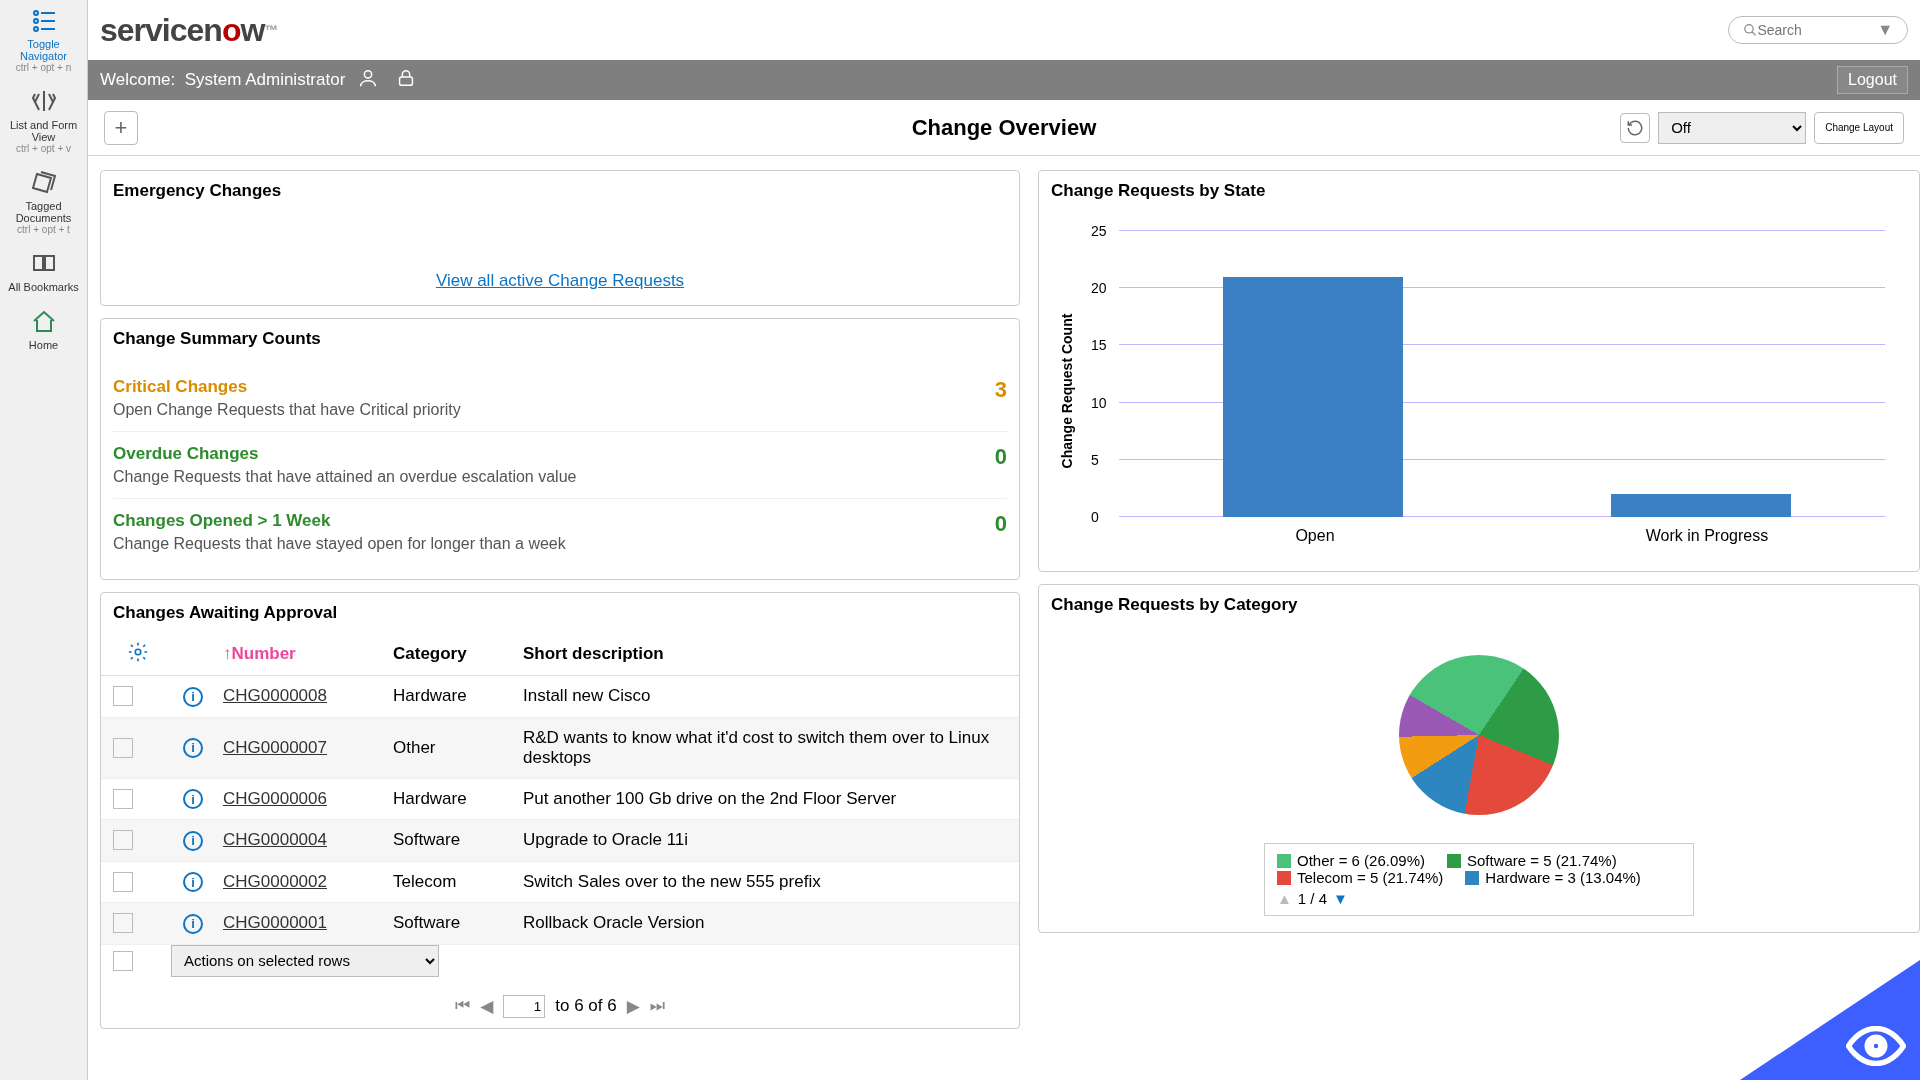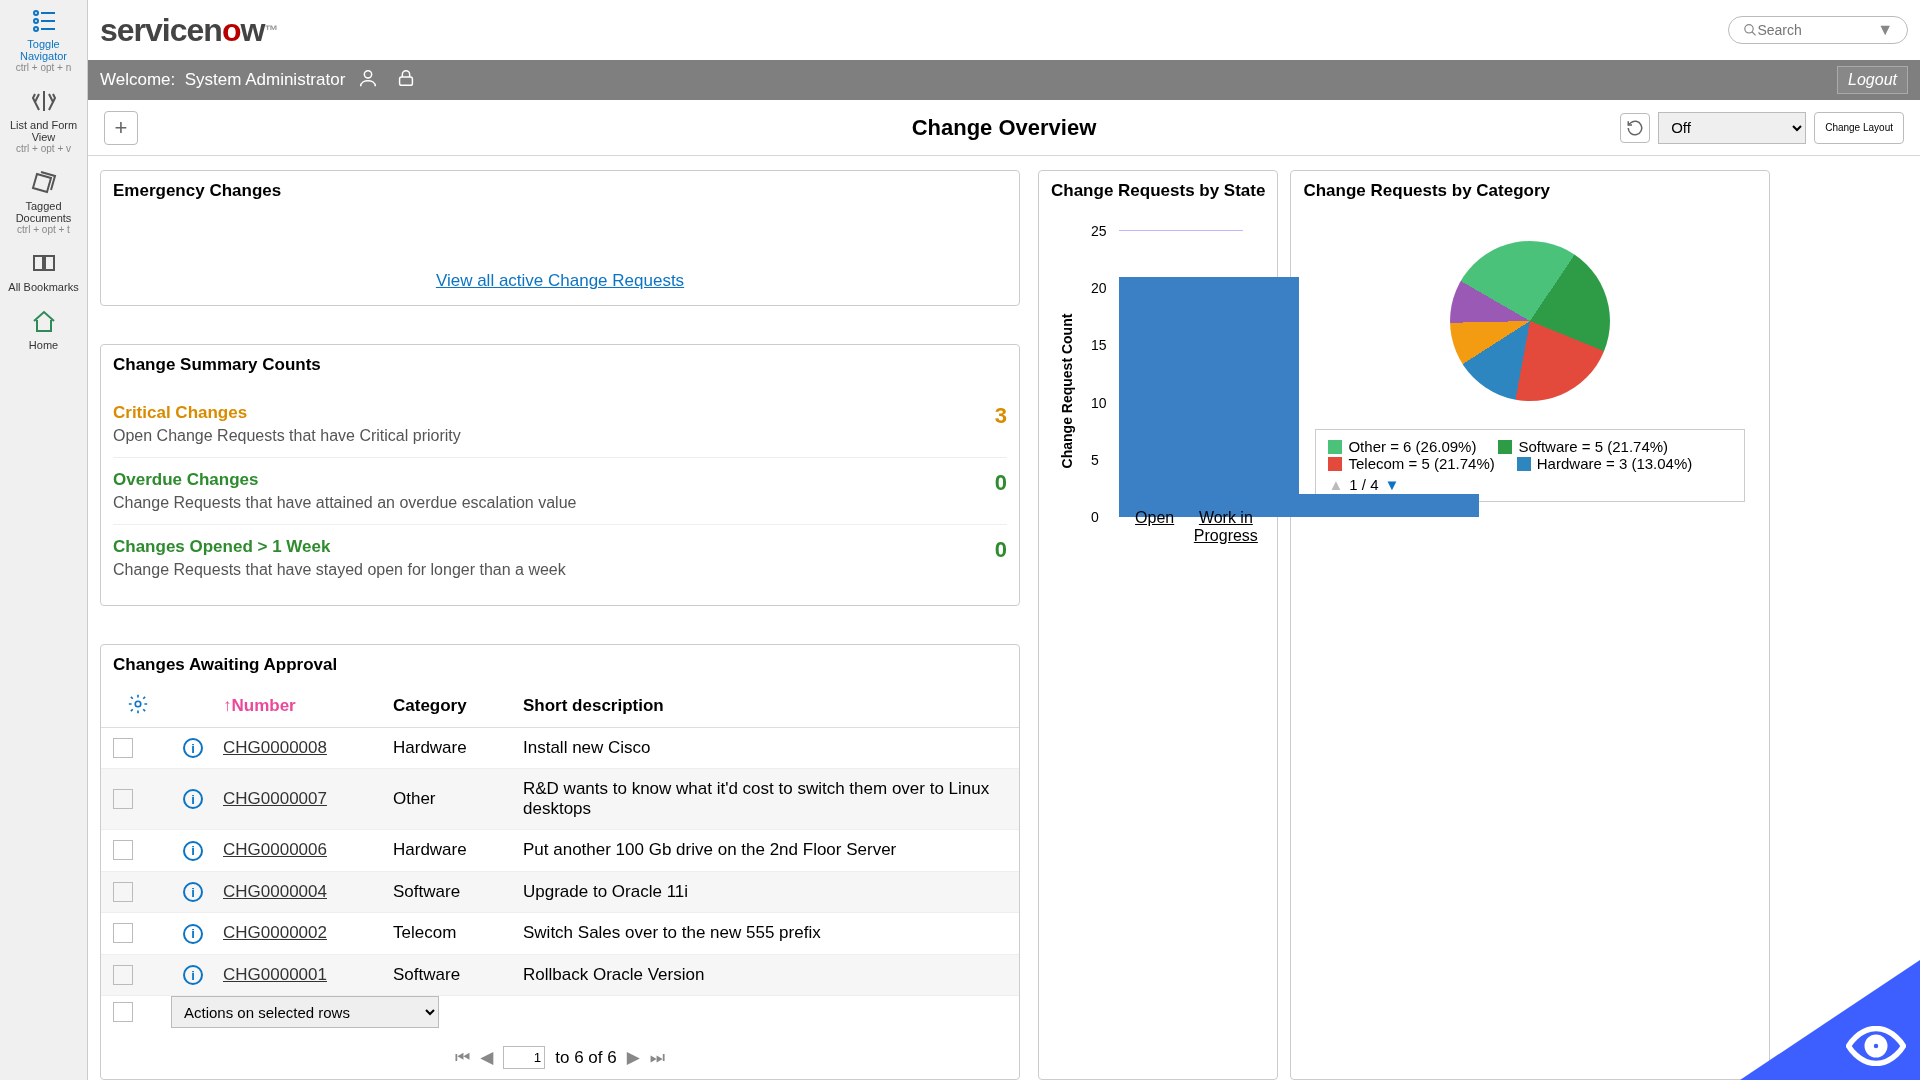--- a/index.html
+++ b/index.html
@@ -16,35 +16,35 @@
 .topbar { position: absolute; left: 88px; top: 0; right: 0; height: 60px; background: #fff; display: flex; align-items: center; padding: 17px 12px; }
 .logo { height: 44px; display: flex; align-items: center; font-size: 32px; font-weight: bold; color: #444; letter-spacing: -1px; }
 .logo .n { color: #444; }
 .logo .o { color: #b80000; }
 .search-wrap { margin-left: auto; display: flex; align-items: center; border: 1px solid #bbb; border-radius: 20px; padding: 4px 14px; width: 180px; }
 .search-wrap input { border: none; outline: none; width: 100%; font-size: 14px; color: #888; }
 
 
 .welcomebar { position: absolute; left: 88px; top: 60px; right: 0; height: 40px; background: #7f7f7f; display: flex; align-items: center; padding: 0 12px; color: #fff; font-size: 17px; }
 .welcomebar .icon-btn { width: 26px; height: 26px; margin-left: 12px; cursor: pointer; }
-.logout { margin-left: auto; background: #888; border: 1px solid #aaa; color: #fff; padding: 4px 10px; cursor: pointer; font-size: 16px; font-style: italic; }
+.logout { margin-left: auto; background: #888; border: 1px solid #aaa; color: #fff; padding: 4px 10px; cursor: pointer; font-size: 16px; }
 
 
 .page-head { position: absolute; left: 88px; top: 100px; right: 0; height: 56px; display: flex; align-items: center; padding: 0 16px; border-bottom: 1px solid #d5d5d5; }
 .plus-btn { width: 34px; height: 34px; border: 1px solid #bbb; border-radius: 4px; display: flex; align-items: center; justify-content: center; cursor: pointer; font-size: 22px; color: #666; }
 .page-title { position: absolute; left: 0; right: 0; text-align: center; font-size: 22px; font-weight: bold; pointer-events: none; }
 .head-right { margin-left: auto; display: flex; align-items: center; gap: 8px; }
 .refresh-btn { width: 30px; height: 30px; border: 1px solid #bbb; border-radius: 4px; display: flex; align-items: center; justify-content: center; cursor: pointer; }
 select { height: 32px; border: 1px solid #bbb; padding: 0 8px; font-size: 15px; cursor: pointer; }
 .layout-btn { height: 32px; border: 1px solid #bbb; border-radius: 4px; padding: 0 10px; font-size: 10px; background: #fff; cursor: pointer; }
 
 
 .dash { position: absolute; left: 100px; top: 170px; right: 0; bottom: 0; display: flex; gap: 18px; }
-.col-left { width: 920px; display: flex; flex-direction: column; gap: 12px; justify-content: space-between; }
-.col-right { flex: 1; display: flex; gap: 12px; }
+.col-left { width: 920px; display: flex; flex-direction: column; gap: 12px; }
+.col-right { flex: 1; display: flex; flex-direction: column; gap: 12px; }
 
 .panel { border: 1px solid #ccc; border-radius: 4px; background: #fff; }
 .panel-title { font-size: 17px; font-weight: bold; padding: 10px 12px; }
 .panel-body { padding: 6px 12px 14px; }
 
 
 .emergency .link { display: block; text-align: center; color: #0b74c4; text-decoration: underline; padding: 60px 0 14px; font-size: 17px; cursor: pointer; }
 
 
 .summary-row { display: flex; justify-content: space-between; align-items: flex-start; padding: 12px 0; border-bottom: 1px solid #eee; }
@@ -78,21 +78,21 @@
 
 
 .bar-chart { position: relative; height: 360px; padding: 20px 24px 34px 80px; }
 .y-label { position: absolute; left: 6px; top: 50%; transform: translate(-36%, -50%) rotate(-90deg); font-size: 14px; font-weight: bold; white-space: nowrap; }
 .grid { position: absolute; left: 80px; right: 24px; top: 20px; bottom: 54px; }
 .grid-line { position: absolute; left: 0; right: 10px; border-top: 1px solid #c4b5fd; }
 .grid-line span { position: absolute; left: -28px; top: -8px; font-size: 14px; }
 .bars { position: absolute; left: 80px; right: 24px; top: 20px; bottom: 54px; display: flex; align-items: flex-end; }
 .bar-slot { flex: 1; display: flex; justify-content: center; align-items: flex-end; height: 100%; }
 .bar { width: 180px; background: #3b7fc4; }
-.x-labels { position: absolute; left: 80px; right: 16px; bottom: 26px; display: flex; text-decoration: underline; }
+.x-labels { position: absolute; left: 80px; right: 16px; bottom: 26px; display: flex; }
 .x-labels span { flex: 1; text-align: center; font-size: 16px; }
 
 
 .pie-chart { padding: 30px 24px 16px; display: flex; flex-direction: column; align-items: center; }
 .pie { width: 160px; height: 160px; border-radius: 50%; }
 .legend { margin-top: 28px; border: 1px solid #ccc; padding: 8px 12px; font-size: 15px; width: 430px; }
 .legend-row { display: flex; gap: 22px; }
 .legend-item { display: flex; align-items: center; gap: 6px; }
 .swatch { width: 14px; height: 14px; }
 .legend-nav { display: flex; align-items: center; gap: 6px; margin-top: 4px; font-size: 15px; }

